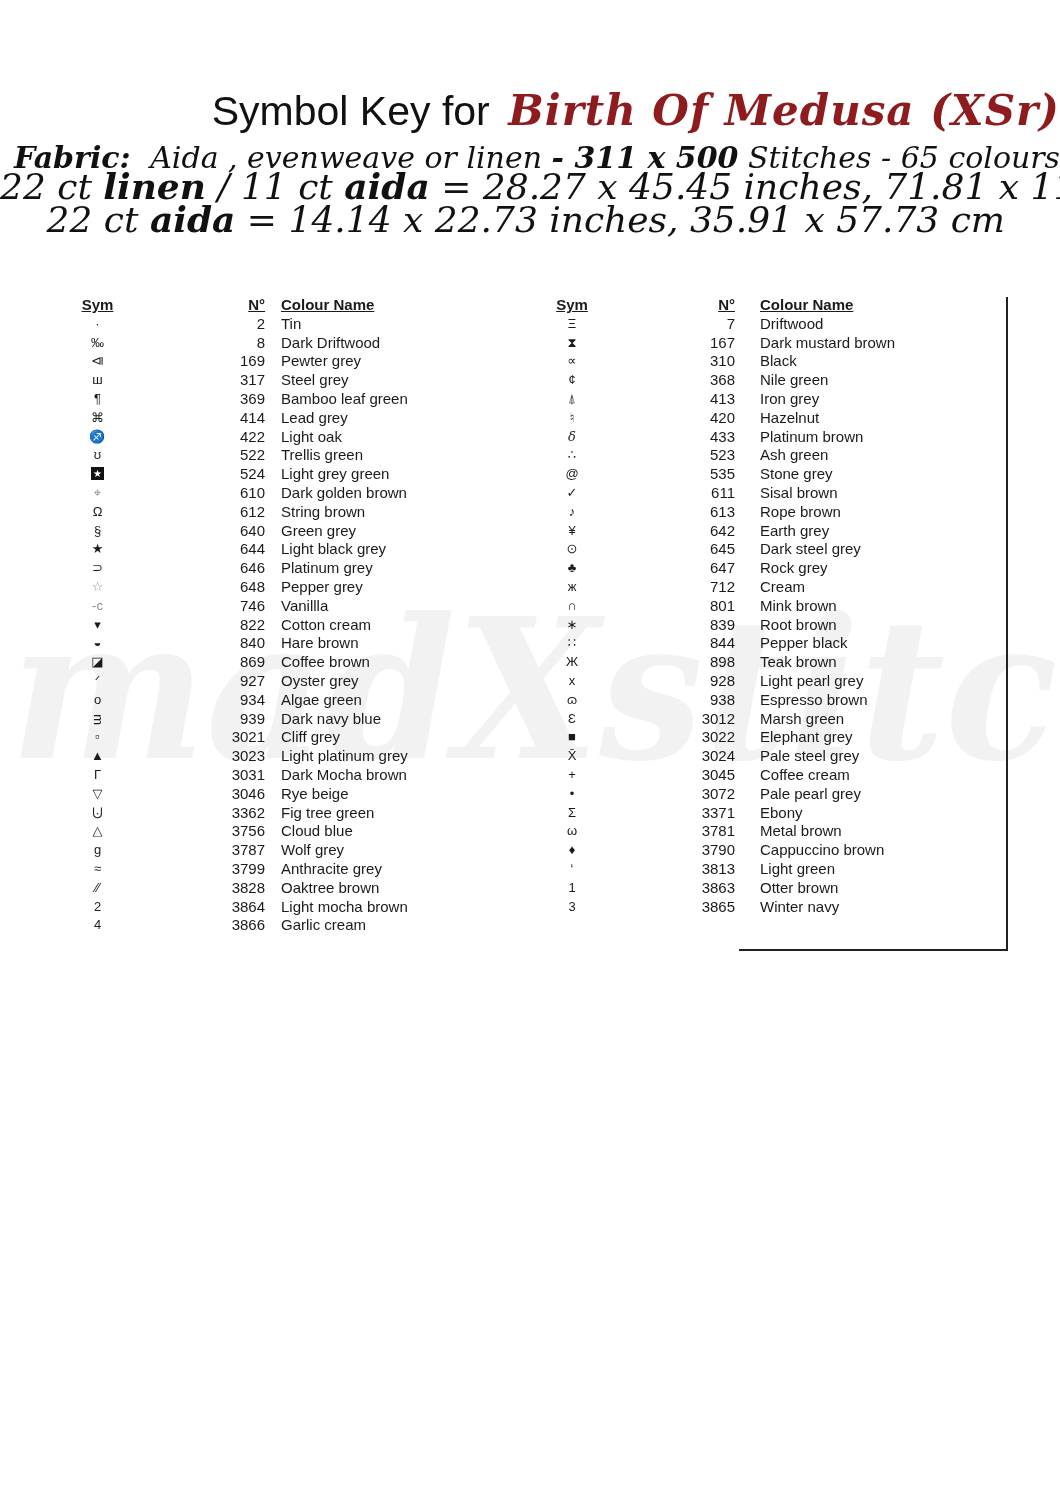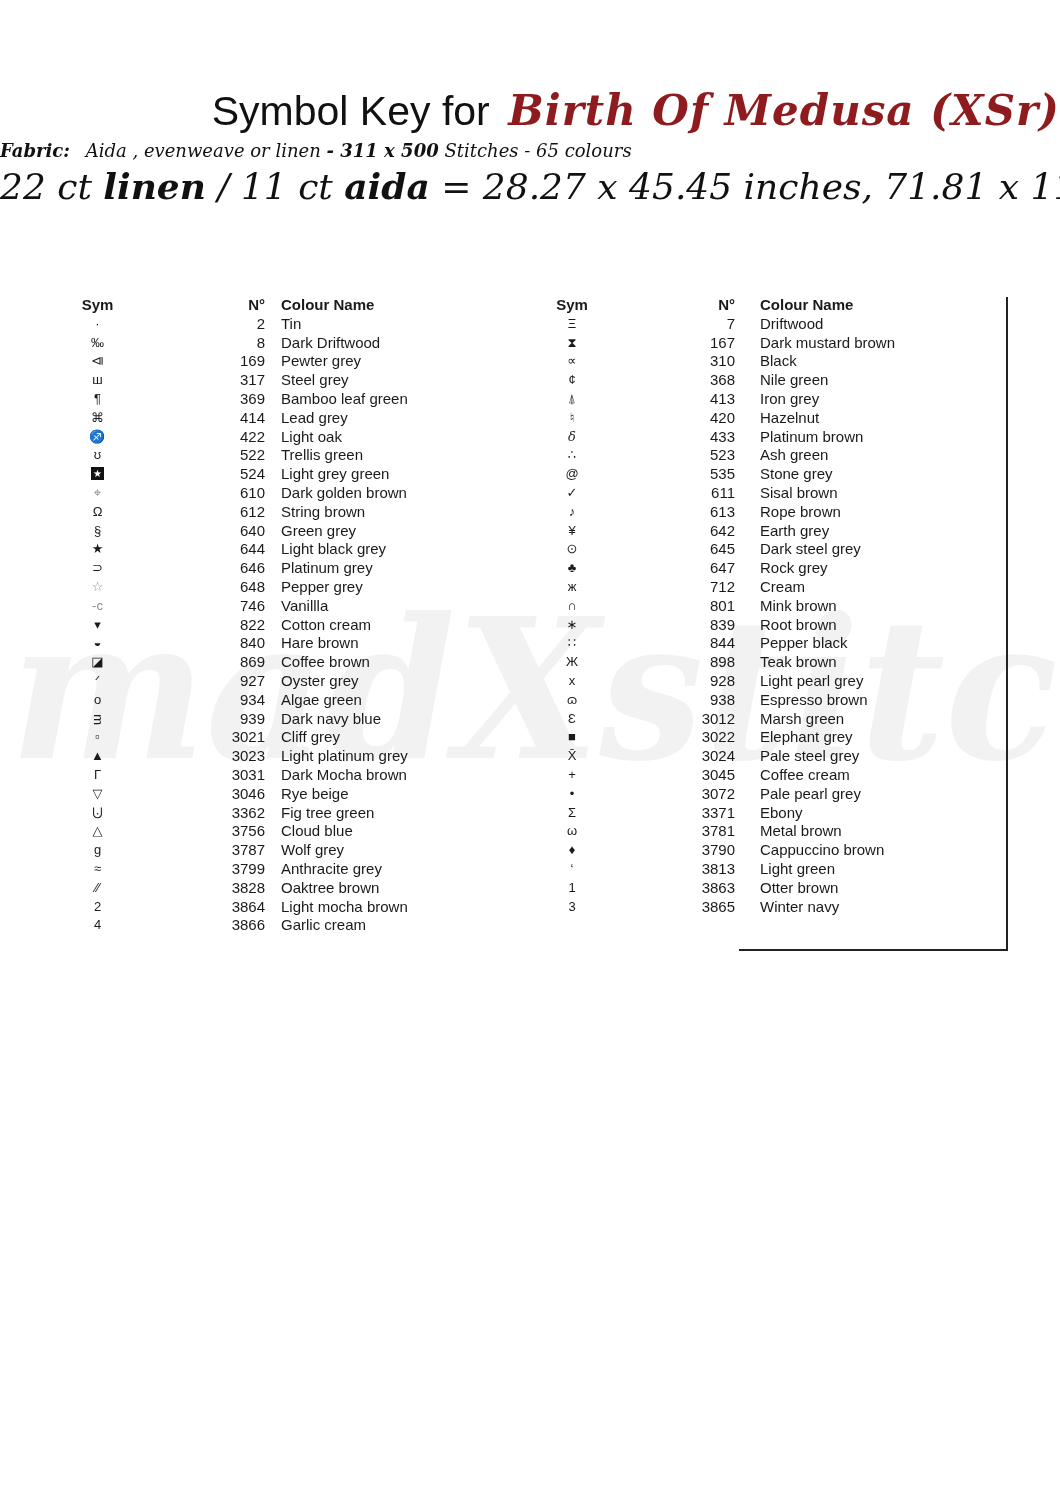--- a/index.html
+++ b/index.html
@@ -6,42 +6,42 @@
   .page{position:relative;width:1060px;height:1500px;background:#ffffff;overflow:hidden;
         font-family:"Liberation Sans",sans-serif;color:#1a1a1a;}
 
   
   .title-row{position:absolute;top:86px;left:0;width:100%;text-align:right;white-space:nowrap;}
   .t-plain{font-family:"Liberation Sans",sans-serif;font-size:41px;color:#111;}
   .t-fancy{font-family:"DejaVu Serif",serif;font-style:italic;font-weight:bold;font-size:42px;
            margin-left:14px;letter-spacing:1px;}
 
   
-  .fabric-line{position:absolute;top:140px;left:0;width:100%;text-align:left;
-               font-family:"DejaVu Serif",serif;font-style:italic;font-size:18px;color:#111;white-space:nowrap;}
+  .fabric-line{position:absolute;top:140px;left:0;width:100%;text-align:right;
+               font-family:"DejaVu Serif",serif;font-style:italic;font-size:30px;color:#111;white-space:nowrap;}
   .f-label{font-weight:bold;margin-right:10px;}
   .seg-b{font-weight:bold;}
 
   
   .size-lines{position:absolute;top:170px;left:0;right:55px;text-align:right;
               font-family:"DejaVu Serif",serif;font-style:italic;font-size:36px;color:#111;}
   .size-line{line-height:32px;white-space:nowrap;}
 
   
   .watermark{position:absolute;top:575px;left:10px;width:1045px;z-index:0;
              font-family:"DejaVu Serif",serif;font-style:italic;font-weight:bold;
              font-size:195px;color:rgba(40,40,40,0.06);white-space:nowrap;
              transform:scaleX(0.95);transform-origin:left;}
 
   
   .key-table{position:absolute;top:296px;display:grid;z-index:1;
              font-size:15px;line-height:18.8px;color:#1a1a1a;}
   .key-table.left{left:60px;width:460px;grid-template-columns:75px 130px 1fr;}
   .key-table.right{left:545px;width:460px;grid-template-columns:54px 136px 1fr;}
-  .th{font-weight:bold;}
+  .th{font-weight:bold;text-decoration:underline;}
   .c-sym{text-align:center;font-size:13px;}
   .c-sym.th{font-size:15px;}
   .c-num{text-align:right;}
   .c-name{padding-left:16px;}
   .key-table.right .c-name{padding-left:25px;}
   .sym.light{color:#8d8d8d;}
   .sym.italic{font-family:"DejaVu Serif",serif;font-style:italic;}
   .invbox{display:inline-block;width:13px;height:13px;background:#111;color:#fff;
           font-size:10px;line-height:13px;text-align:center;vertical-align:1px;}
 
@@ -58,20 +58,21 @@
     <span class="t-plain">Symbol Key for</span>
     <span class="t-fancy" style="color: rgb(142, 27, 30);">Birth Of Medusa (XSr)</span>
   </div>
 
   <div class="fabric-line">
     <span class="f-label">Fabric:</span><span id="fabric-segments"><span class="seg"> Aida , evenweave or  linen </span><span class="seg-b">- 311 x 500</span><span class="seg"> Stitches - 65 colours</span></span>
   </div>
 
   <div class="size-lines" id="size-lines">
       <div class="size-line"><span class="seg">22 ct </span><span class="seg-b">linen</span><span class="seg"> / 11 ct </span><span class="seg-b">aida</span><span class="seg"> = 28.27 x 45.45 inches, 71.81 x 115.45 cm</span></div>
+      <div class="size-line"><span class="seg">22 ct </span><span class="seg-b">aida</span><span class="seg"> = 14.14 x 22.73 inches, 35.91 x 57.73 cm</span></div>
     </div>
 
   <div class="watermark">madXstitch</div>
 
   <div class="key-table left" id="table-left">
       <span class="th c-sym">Sym</span>
       <span class="th c-num">N°</span>
       <span class="th c-name">Colour Name</span>
       <span class="c-sym sym">·</span>
       <span class="c-num">2</span>

